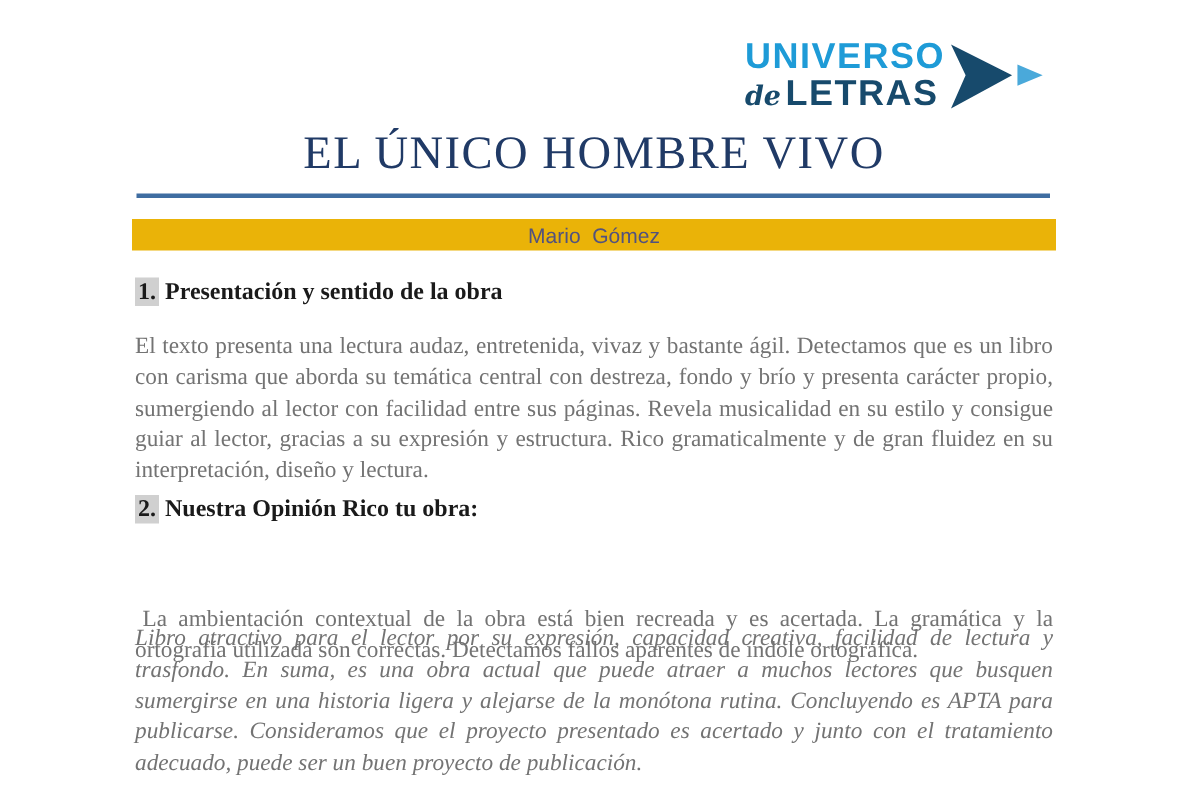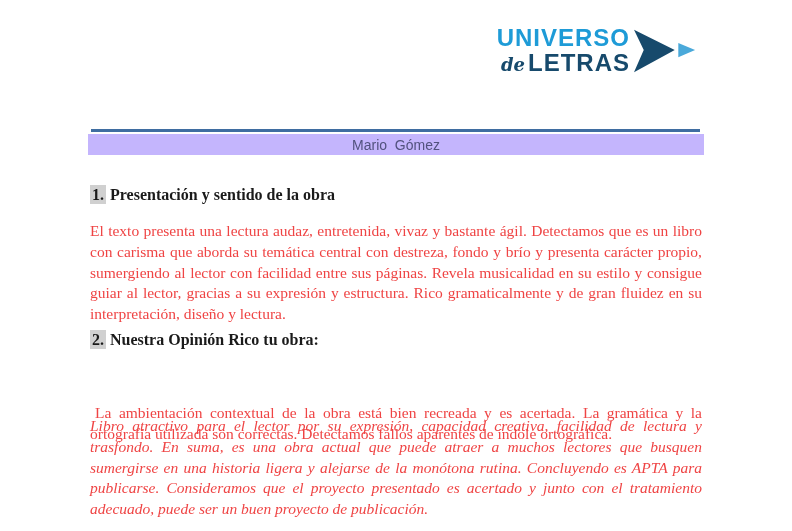--- a/index.html
+++ b/index.html
@@ -14,21 +14,21 @@
 
   
   .logo {
     position: absolute;
     top: 26px;
     right: 96px;
     display: flex;
     align-items: center;
     gap: 4px;
   }
-  .logo-text { text-align: right; line-height: 1; }
+  .logo-text { line-height: 1; }
   .logo-line1 {
     font-family: "Liberation Sans", sans-serif;
     font-weight: bold;
     font-size: 24px;
     letter-spacing: 1px;
     color: #1e9bd7;
   }
   .logo-line2 {
     font-family: "Liberation Sans", sans-serif;
     font-weight: bold;
@@ -65,25 +65,25 @@
     top: 129px;
     left: 91px;
     width: 609px;
     height: 3px;
     background: #3f6da1;
   }
 
   
   .author-bar {
     position: absolute;
-    top: 134px;
+    top: 146px;
     left: 88px;
     width: 616px;
     height: 21px;
-    background: #c4b5fd;
+    background: #eab308;
     display: flex;
     align-items: center;
     justify-content: center;
   }
   .author-name {
     font-family: "Liberation Sans", sans-serif;
     font-size: 14px;
     color: #52527e;
     white-space: pre;
   }
@@ -101,21 +101,21 @@
     color: #1a1a1a;
   }
   .section-number {
     background: #d0d0d0;
     padding: 1px 2px;
   }
   .body-para {
     font-size: 15.5px;
     line-height: 20.8px;
     text-align: justify;
-    color: #ef4444;
+    color: #737373;
     margin: 0;
   }
   .indent-first { text-indent: 5px; margin-top: 37px; }
 
   .pos-h1 { top: 186px; }
   .pos-p1 { top: 221px; }
   .pos-h2 { top: 331px; }
   .pos-p2 { top: 366px; }
   .pos-p3 { top: 416px; font-style: italic; }
 </style>
@@ -130,20 +130,21 @@
       <div class="logo-line2">
         <span class="logo-de">de</span><span class="logo-letras">LETRAS</span>
       </div>
     </div>
     <svg class="logo-plane" width="62" height="48" viewBox="0 0 70 52">
       <polygon points="0,2 46,25 0,50 11,25" fill="#174a6c"></polygon>
       <polygon points="50,17 69,25 50,33" fill="#4aa9da"></polygon>
     </svg>
   </div>
 
+  <h1 class="title">EL ÚNICO HOMBRE VIVO</h1>
   <div class="rule"></div>
 
   <div class="author-bar">
     <span class="author-name">Mario  Gómez</span>
   </div>
 
   <div class="content-block pos-h1">
     <span class="section-heading">
       <span class="section-number">1.</span>
       <span>Presentación y sentido de la obra</span>

